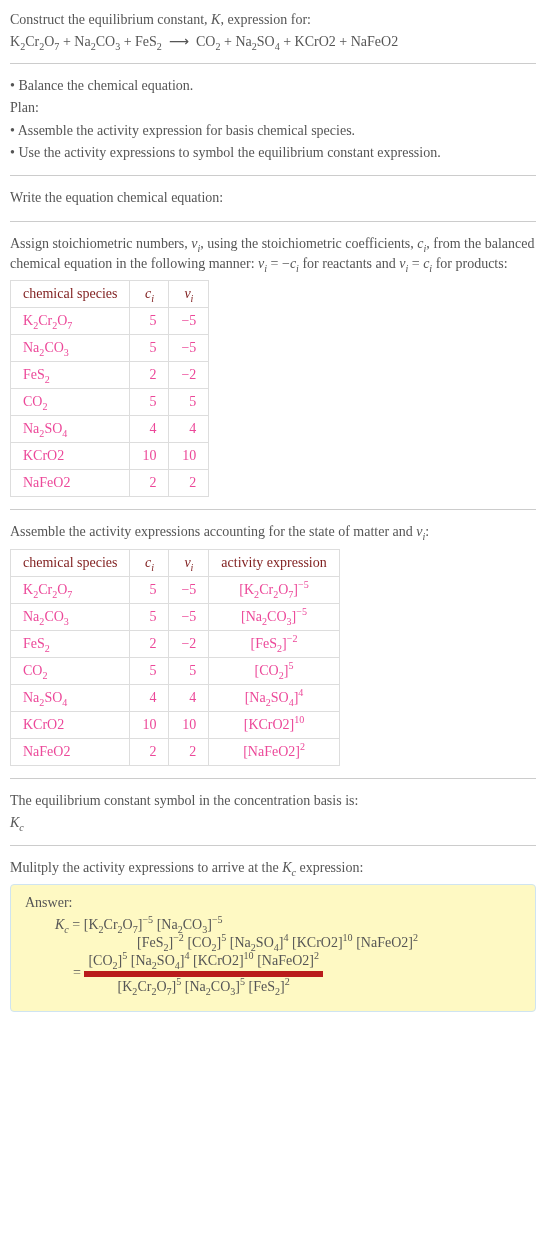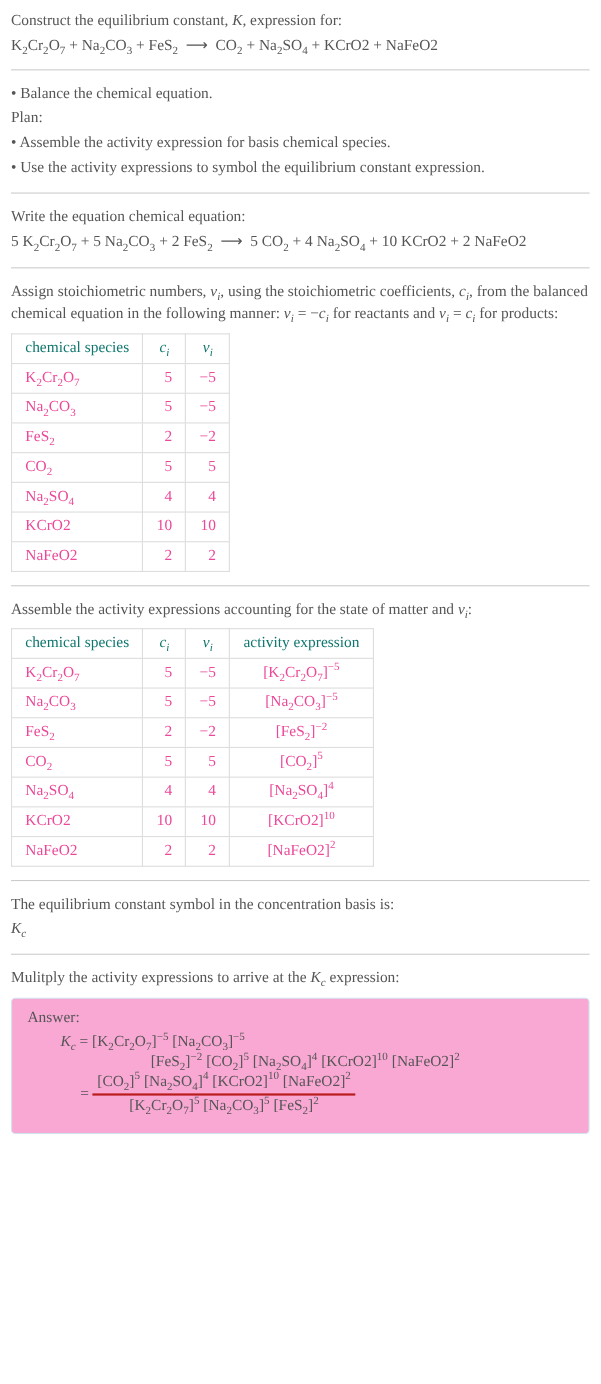--- a/index.html
+++ b/index.html
@@ -31,51 +31,51 @@
   }
   th, td {
     border: 1px solid #ddd;
     padding: 5px 12px;
     text-align: right;
     font-weight: normal;
     color: #ec4899;
   }
   th {
     text-align: center;
-    color: #0f766e;
+    color: #7f1d1d;
   }
   td.species, th.species {
     text-align: left;
   }
   td.activity, th.activity {
     text-align: center;
   }
   .answer-box {
-    background: #f9a8d4;
+    background: #fef9c3;
     border: 1px solid #cfe4f1;
     border-radius: 4px;
     padding: 10px 14px 14px 14px;
     margin-top: 6px;
   }
   .answer-box .label {
     color: #555;
     margin-bottom: 6px;
   }
   .eqline {
     margin: 2px 0 2px 30px;
     white-space: nowrap;
   }
   .frac {
     display: inline-block;
     vertical-align: middle;
     text-align: center;
   }
   .frac .num {
     display: block;
-    border-bottom: 2px solid #b91c1c;
+    border-bottom: 6px solid #b91c1c;
     padding: 0 4px 2px 4px;
   }
   .frac .den {
     display: block;
     padding: 2px 4px 0 4px;
   }
   sub, sup {
     font-size: 0.72em;
     line-height: 0;
   }
@@ -95,21 +95,20 @@
   <p>• Balance the chemical equation.</p>
   <p>Plan:</p>
   <p>• Assemble the activity expression for basis chemical species.</p>
   <p>• Use the activity expressions to symbol the equilibrium constant expression.</p>
 </div>
 
 <hr class="hr">
 
 <div class="section">
   <p>Write the equation chemical equation:</p>
-  <p class="nowrap">5 K<sub>2</sub>Cr<sub>2</sub>O<sub>7</sub> + 5 Na<sub>2</sub>CO<sub>3</sub> + 2 FeS<sub>2</sub> &nbsp;⟶&nbsp; 5 CO<sub>2</sub> + 4 Na<sub>2</sub>SO<sub>4</sub> + 10 KCrO2 + 2 NaFeO2</p>
 </div>
 
 <hr class="hr">
 
 <div class="section">
   <p>Assign stoichiometric numbers, <i>ν<sub>i</sub></i>, using the stoichiometric coefficients, <i>c<sub>i</sub></i>, from the balanced chemical equation in the following manner: <i>ν<sub>i</sub></i> = −<i>c<sub>i</sub></i> for reactants and <i>ν<sub>i</sub></i> = <i>c<sub>i</sub></i> for products:</p>
 </div>
 
 <table>
   <thead>

